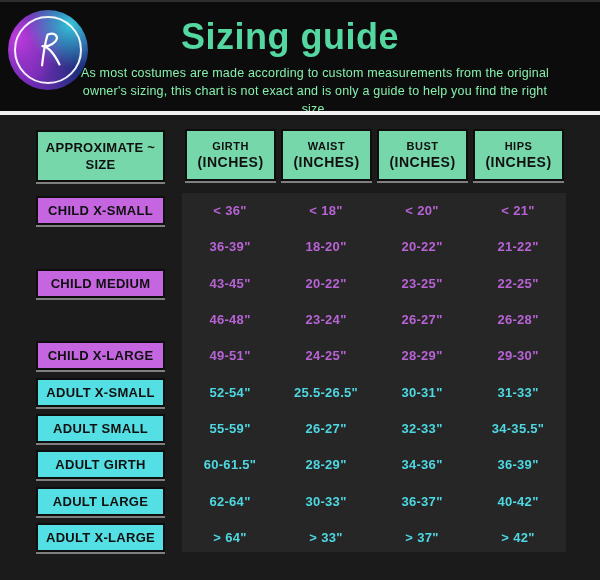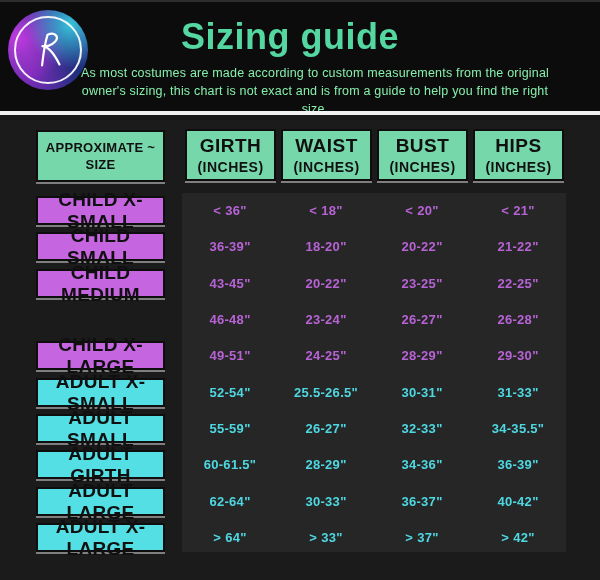--- a/index.html
+++ b/index.html
@@ -47,24 +47,24 @@
     position:absolute;box-sizing:border-box;border:2px solid #0e0e0e;
     box-shadow:0 2px 0 rgba(210,210,210,0.55);
     display:flex;flex-direction:column;align-items:center;justify-content:center;
     color:#101010;font-weight:700;text-align:center;
   }
   .green{background:#76d7aa;}
   .purple{background:#c566e0;}
   .cyan{background:#54dfe4;}
   .corner-box{left:36px;top:130px;width:129px;height:52px;font-size:13px;line-height:17px;letter-spacing:0.3px;}
   .col-box{top:129px;width:91px;height:52px;}
-  .hdr-title{font-size:19px;letter-spacing:0.5px;}
+  .hdr-title{font-size:11px;letter-spacing:0.5px;}
   .hdr-unit{font-size:14px;letter-spacing:0.5px;margin-top:2px;}
   .row{position:absolute;left:0;width:600px;height:29px;}
-  .size-box{left:36px;top:0;width:129px;height:29px;font-size:19px;letter-spacing:0.3px;}
+  .size-box{left:36px;top:0;width:129px;height:29px;font-size:13px;letter-spacing:0.3px;}
   .vals{position:absolute;left:182px;top:0;width:384px;height:29px;display:flex;}
   .cell{
     width:96px;height:29px;display:flex;align-items:center;justify-content:center;
     font-size:13px;font-weight:700;letter-spacing:0.3px;
   }
   .val-purple{color:#b763d5;}
   .val-cyan{color:#4ed8e2;}
 </style>
 </head>
 <body>
@@ -76,21 +76,21 @@
       <div class="logo-ring">
         <svg viewBox="0 0 40 50">
           <path d="M13 43 C14.5 30 17 15 19.5 7 C28 3.5 33.5 9 28.5 15 C24.5 19.5 17.5 21.5 13.5 20.5 C21 21 28.5 32 33.5 42" stroke="#ffffff" stroke-width="2.6" fill="none" stroke-linecap="round" stroke-linejoin="round"></path>
         </svg>
         <span class="sr">R</span>
       </div>
     </div>
     <h1 class="title">Sizing guide</h1>
     <p class="subtitle">
       <span>As most costumes are made according to custom measurements from the original</span>
-      <span>owner's sizing, this chart is not exact and is from a guide to help you find the right size.</span>
+      <span>owner's sizing, this chart is not exact and is only a guide to help you find the right size.</span>
     </p>
   </div>
   <div class="separator"></div>
 
   <div class="box green corner-box">
     <span>APPROXIMATE ~</span>
     <span>SIZE</span>
   </div>
   <div class="box green col-box" style="left:185px">
     <span class="hdr-title">GIRTH</span>
@@ -115,21 +115,20 @@
     <div class="box purple size-box">CHILD X-SMALL</div>
     <div class="vals">
       <span class="cell val-purple">&lt; 36"</span>
       <span class="cell val-purple">&lt; 18"</span>
       <span class="cell val-purple">&lt; 20"</span>
       <span class="cell val-purple">&lt; 21"</span>
     </div>
   </div>
 
   <div class="row" style="top:232px">
-    <div class="box purple size-box">CHILD SMALL</div>
     <div class="vals">
       <span class="cell val-purple">36-39"</span>
       <span class="cell val-purple">18-20"</span>
       <span class="cell val-purple">20-22"</span>
       <span class="cell val-purple">21-22"</span>
     </div>
   </div>
 
   <div class="row" style="top:269px">
     <div class="box purple size-box">CHILD MEDIUM</div>

